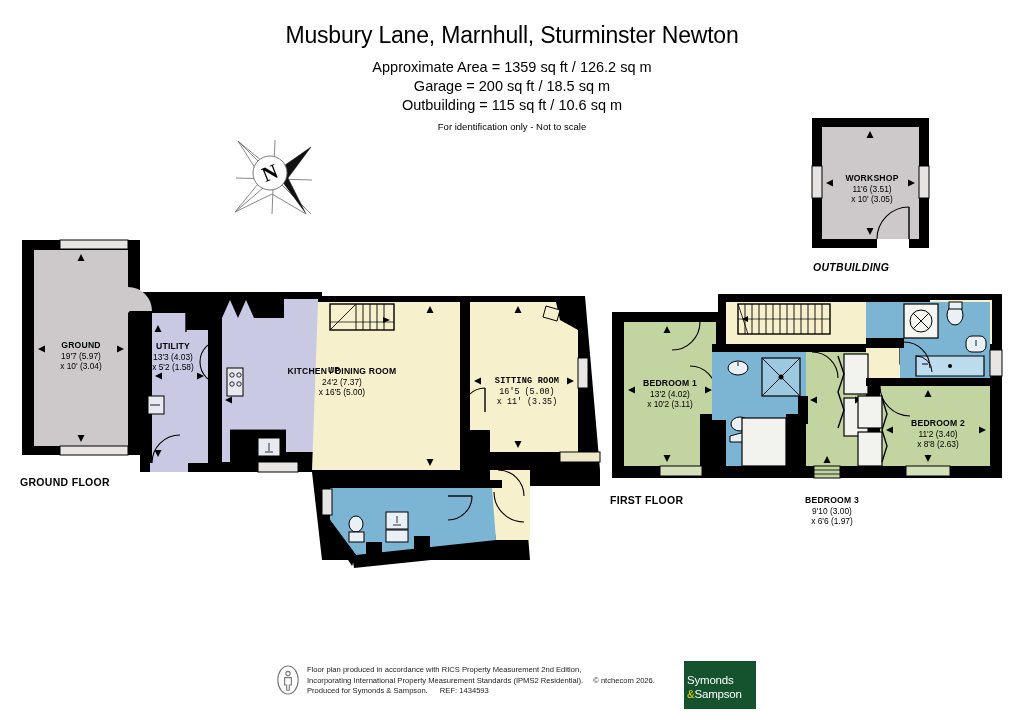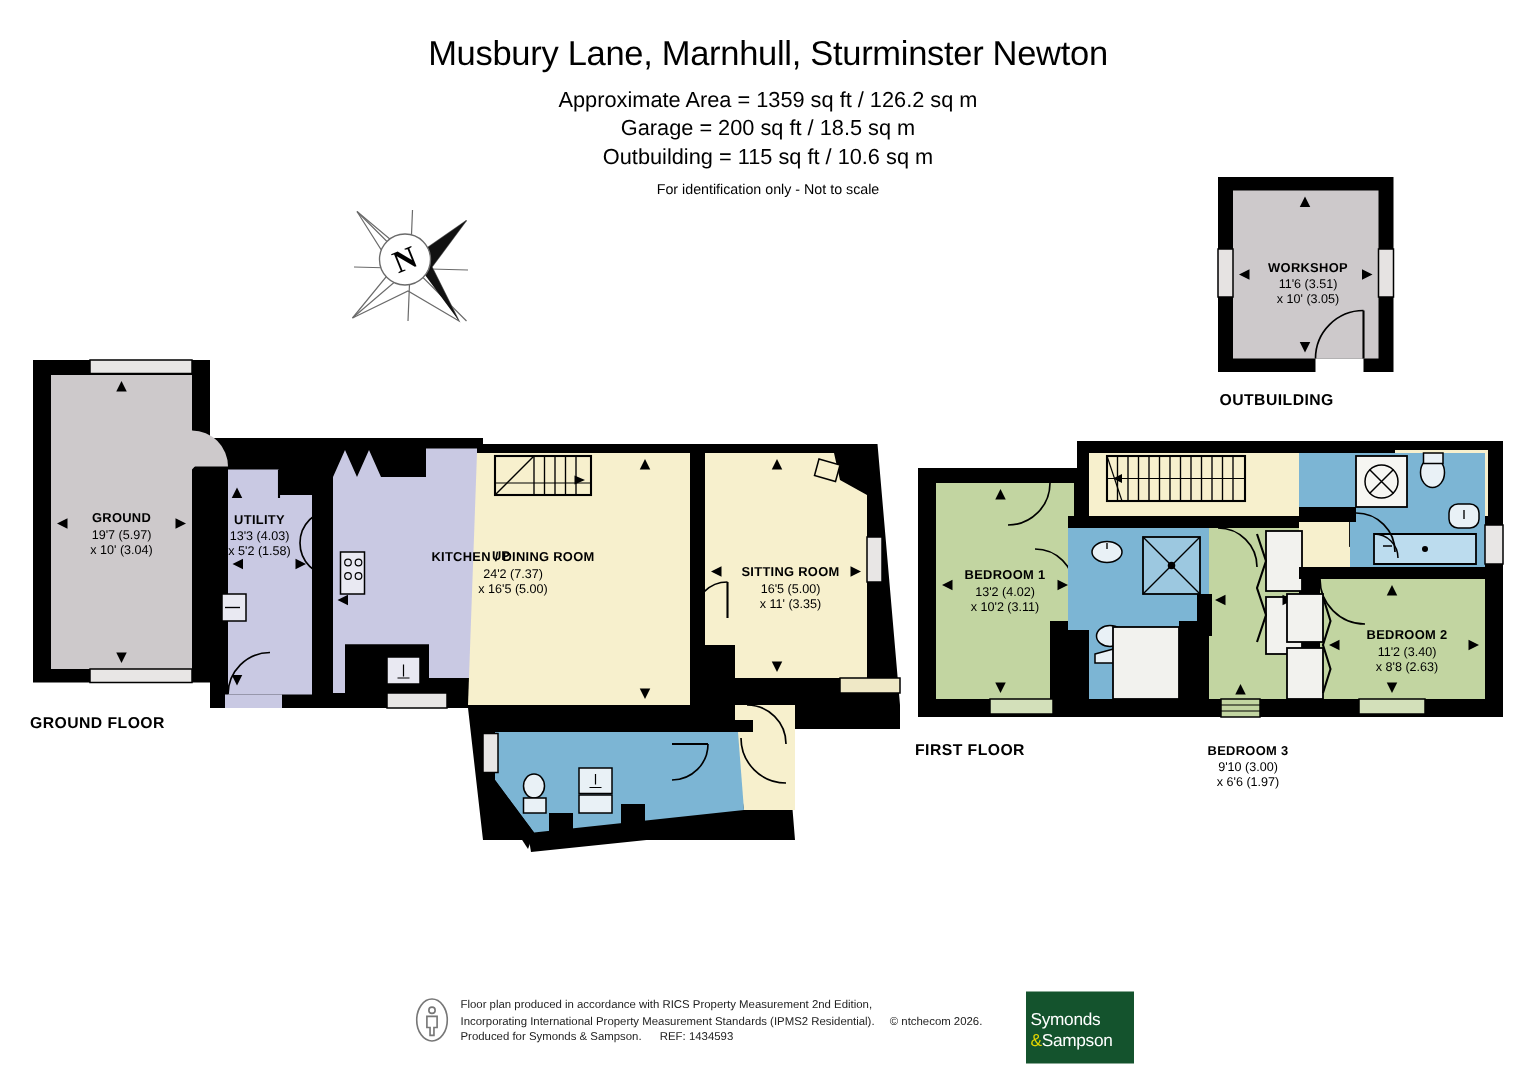--- a/index.html
+++ b/index.html
@@ -310,21 +310,21 @@
   <div class="dim">13'3 (4.03)</div>
   <div class="dim">x 5'2 (1.58)</div>
 </div>
 
 <div class="lbl" style="left:272px;top:366px;width:140px;">
   <div class="nm">KITCHEN / DINING ROOM</div>
   <div class="dim">24'2 (7.37)</div>
   <div class="dim">x 16'5 (5.00)</div>
 </div>
 
-<div class="lbl" style="left:478px;top:376px;width:98px;">
+<div class="lbl" style="left:478px;top:376px;width:98px;font-family:Liberation Mono, monospace;">
   <div class="nm">SITTING ROOM</div>
   <div class="dim">16'5 (5.00)</div>
   <div class="dim">x 11' (3.35)</div>
 </div>
 
 <div class="lbl" style="left:624px;top:378px;width:92px;">
   <div class="nm">BEDROOM 1</div>
   <div class="dim">13'2 (4.02)</div>
   <div class="dim">x 10'2 (3.11)</div>
 </div>
@@ -345,21 +345,21 @@
   <div class="nm">WORKSHOP</div>
   <div class="dim">11'6 (3.51)</div>
   <div class="dim">x 10' (3.05)</div>
 </div>
 
 <div class="stairlbl" style="left:328px;top:333px;">UP</div>
 <div class="stairlbl" style="left:838px;top:311px;">DOWN</div>
 
 <div class="floorlbl" style="left:20px;top:476px;">GROUND FLOOR</div>
 <div class="floorlbl" style="left:610px;top:494px;">FIRST FLOOR</div>
-<div class="floorlbl" style="left:813px;top:261px;">OUTBUILDING</div>
+<div class="floorlbl" style="left:813px;top:261px;font-style:italic;">OUTBUILDING</div>
 
 <div class="foot">
   <svg class="rics" viewBox="0 0 22 30">
     <ellipse cx="11" cy="15" rx="10.2" ry="14" fill="none" stroke="#777" stroke-width="1.1"></ellipse>
     <circle cx="11" cy="8.5" r="2.1" fill="none" stroke="#777" stroke-width="1.1"></circle>
     <path d="M7.6 12.6 h6.8 v7.4 h-2.1 v5.2 h-2.6 v-5.2 h-2.1 z" fill="none" stroke="#777" stroke-width="1.1"></path>
   </svg>
   <div class="txt">
     <div>Floor plan produced in accordance with RICS Property Measurement 2nd Edition,</div>
     <div>

